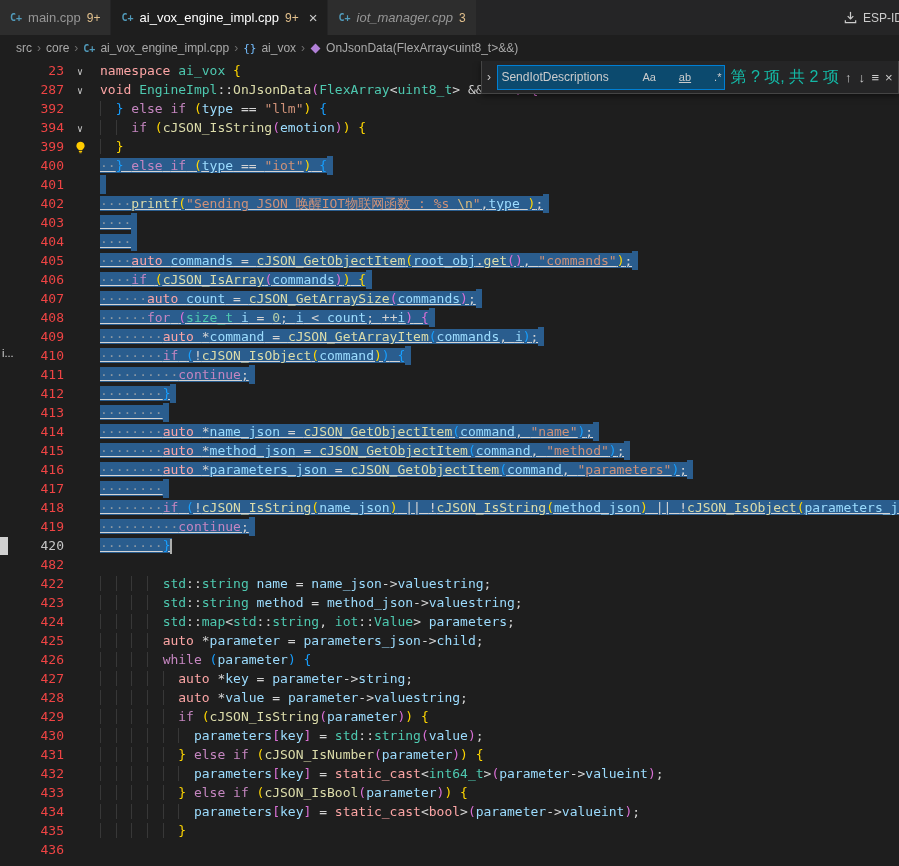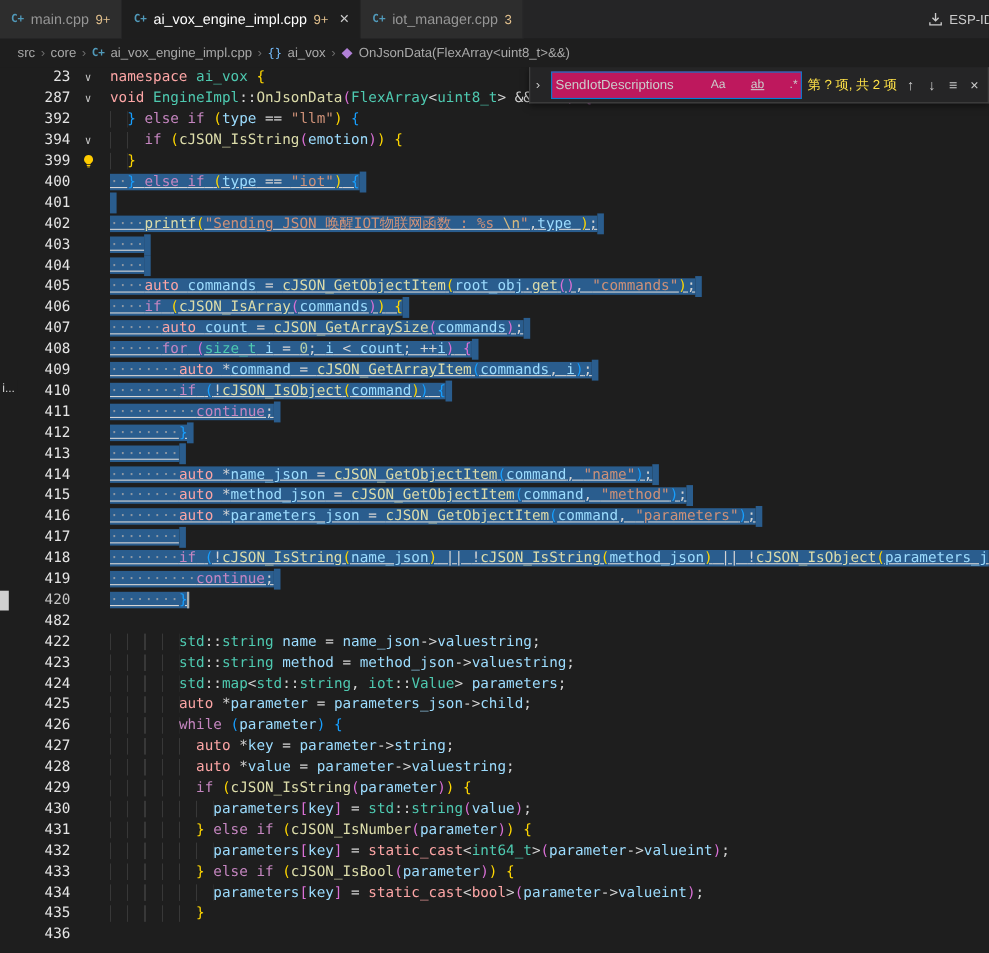--- a/index.html
+++ b/index.html
@@ -11,21 +11,21 @@
   }
 
   
   .tabbar { display:flex; height:35px; background:#252526; align-items:stretch; }
   .tab {
     display:flex; align-items:center; gap:6px; padding:0 10px;
     background:#2d2d2d; color:#969696; font-size:13px;
     border-right:1px solid #252526; cursor:pointer; white-space:nowrap;
   }
   .tab.active { background:#1e1e1e; color:#ffffff; }
-  .tab.preview .tab-name { }
+  .tab.preview .tab-name { font-style:italic; }
   .cpp-icon { color:#519aba; font-weight:bold; font-size:10px; font-family:"DejaVu Sans Mono",monospace; }
   .badge { color:#e2c08d; font-size:12px; }
   .tab-close { color:#cccccc; font-size:15px; margin-left:4px; line-height:1; }
   .tabbar-right {
     margin-left:auto; flex:0 0 58px; display:flex; align-items:center; gap:5px;
     color:#cccccc; font-size:12px; white-space:nowrap; overflow:hidden; padding-left:2px;
   }
 
   
   .breadcrumbs {
@@ -35,21 +35,21 @@
   .crumb { cursor:pointer; }
   .crumb-sep { color:#6e6e6e; }
   .ns-icon { color:#75beff; font-family:"DejaVu Sans Mono",monospace; font-size:11px; }
   .method-icon { display:inline-block; width:7px; height:7px; background:#b180d7; transform:rotate(45deg); margin:0 2px; }
 
   
   .editor { position:relative; height:805px; overflow:hidden; background:#1e1e1e; }
   .row { display:flex; height:19px; line-height:19px;
          font-family:"DejaVu Sans Mono",monospace; font-size:13px; white-space:pre; }
   .gut { flex:0 0 96px; display:flex; }
-  .ln { flex:0 0 64px; text-align:right; color:#e5e5e5; }
+  .ln { flex:0 0 64px; text-align:right; color:#ef4444; }
   .row.cur .ln { color:#c6c6c6;padding-left:20px; }
   .glyph { flex:0 0 32px; text-align:center; color:#c5c5c5; }
   .chev { font-size:10px; }
   .codecell { white-space:pre; position:relative; padding-left:4px; }
 
   .selspan { background:#2a5d8e;text-decoration:underline; }
   .eol { display:inline-block; width:6px; height:19px; background:#2a5d8e; vertical-align:top; }
   .cursor { display:inline-block; width:2px; height:15px; background:#aeafad; vertical-align:middle; }
 
   .tk-k { color:#c586c0; }
@@ -70,30 +70,30 @@
   
   .find {
     position:absolute; top:0; left:481px; right:0; height:33px; z-index:20;
     background:#252526; border:1px solid #454545; border-top:none;
     box-shadow:0 2px 6px rgba(0,0,0,.5);
     display:flex; align-items:center; gap:5px; padding:0 5px;
     font-size:12px; color:#cccccc;
   }
   .find-chevron { width:12px; color:#cccccc; cursor:pointer; font-size:12px; }
   .find-input {
-    flex:0 0 208px; height:25px; background:#be185d; border:1px solid #007fd4;
+    flex:0 0 208px; height:25px; background:#0c4a6e; border:1px solid #007fd4;
     display:flex; align-items:center; padding:0 1px; gap:19px;
   }
   .find-input input {
     background:transparent; border:none; outline:none; color:#cccccc;
     font-size:12px; width:122px; font-family:"Liberation Sans",sans-serif;
   }
   .find-opt { font-size:11px; padding:1px 2px; cursor:pointer; color:#cccccc; }
   .find-opt.ww { text-decoration:underline; }
-  .find-count { white-space:nowrap; font-size:12px; color:#fde047; }
+  .find-count { white-space:nowrap; font-size:16px; color:#14b8a6; }
   .find-btn { width:19px; text-align:center; cursor:pointer; font-size:13px; color:#cccccc; }
 
   
   .i-label { position:absolute; left:0; top:285px; z-index:6; color:#d4d4d4; font-size:11px; background:#1e1e1e; padding:1px 2px; }
   .white-box { position:absolute; left:0; top:476px; width:8px; height:18px; background:#d0d0d0; z-index:6; }
 </style>
 </head>
 <body>
 
 <div class="app">

